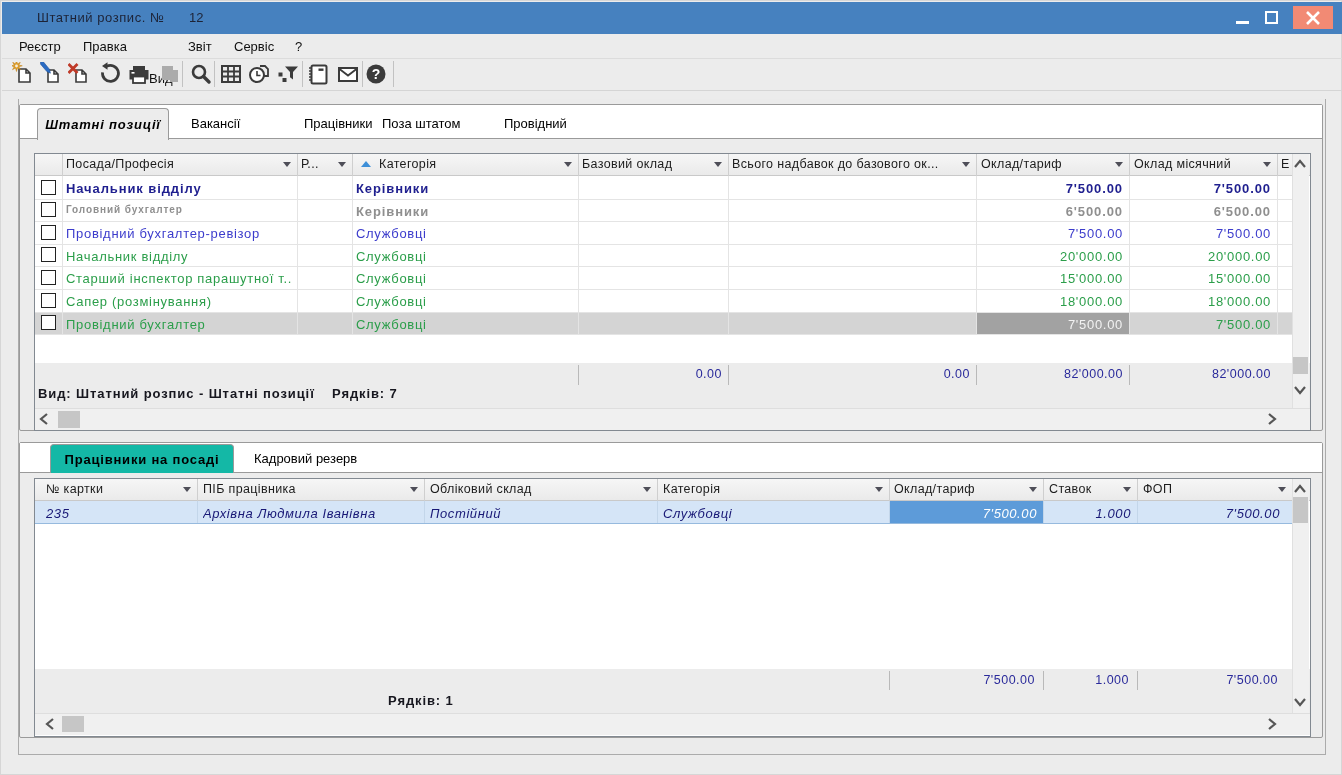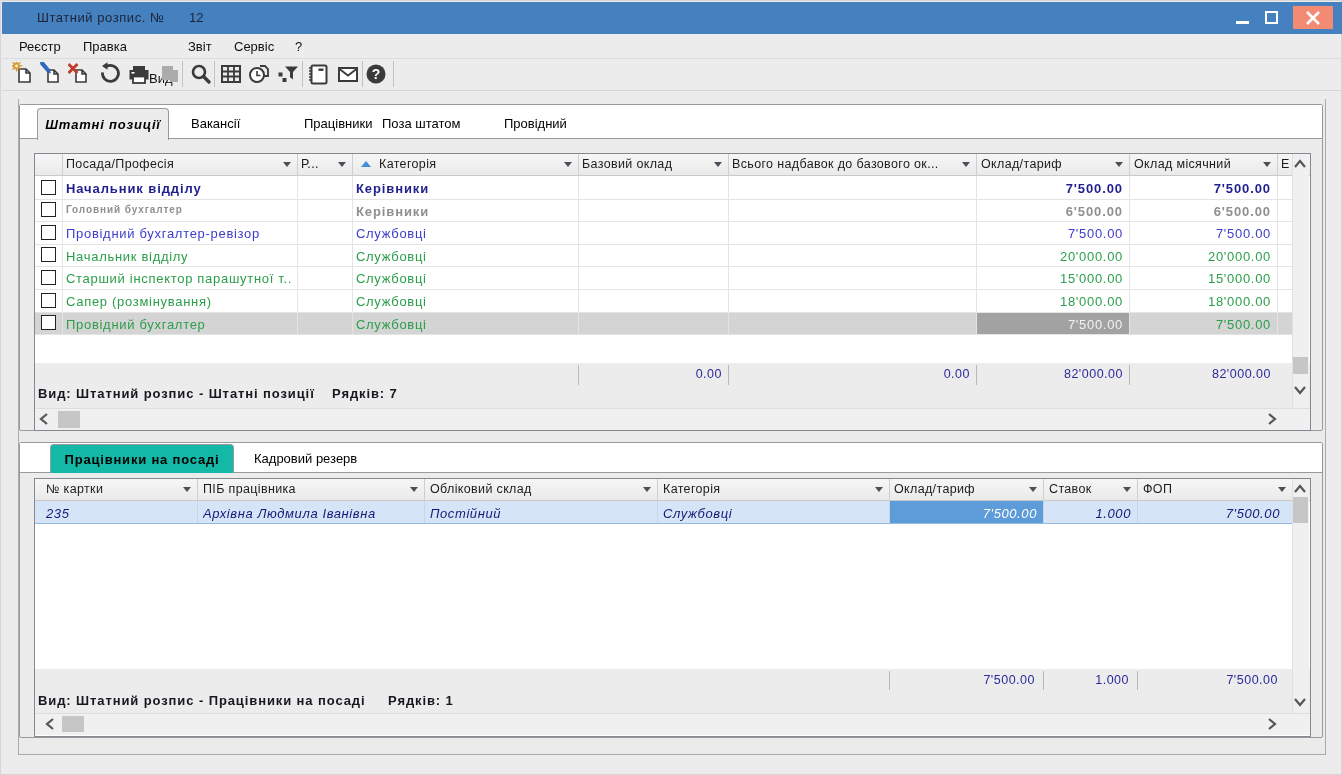--- a/index.html
+++ b/index.html
@@ -251,21 +251,20 @@
 <div class="abs" style="left:888px;top:500px;width:1px;height:22px;background:#c3d6ea;"></div>
 <div class="abs" style="left:1042px;top:500px;width:1px;height:22px;background:#c3d6ea;"></div>
 <div class="abs" style="left:1136px;top:500px;width:1px;height:22px;background:#c3d6ea;"></div>
 <div class="abs" style="left:34px;top:668px;width:1275px;height:44px;background:#ececec;"></div>
 <div class="abs" style="left:888px;top:670px;width:1px;height:19px;background:#b9b9b9;"></div>
 <div class="cell" style="left:888px;top:672px;width:146px;font-size:12.5px;letter-spacing:0.5px;color:#2a2a9b;text-align:right;">7'500.00</div>
 <div class="abs" style="left:1042px;top:670px;width:1px;height:19px;background:#b9b9b9;"></div>
 <div class="cell" style="left:1042px;top:672px;width:86px;font-size:12.5px;letter-spacing:0.5px;color:#2a2a9b;text-align:right;">1.000</div>
 <div class="abs" style="left:1136px;top:670px;width:1px;height:19px;background:#b9b9b9;"></div>
 <div class="cell" style="left:1136px;top:672px;width:141px;font-size:12.5px;letter-spacing:0.5px;color:#2a2a9b;text-align:right;">7'500.00</div>
-<div class="cell" style="left:37px;top:692px;font-size:13px;font-weight:bold;letter-spacing:0.9px;color:#17171f;">Вид: Штатний розпис - Працівники на посаді</div>
 <div class="cell" style="left:387px;top:692px;font-size:13px;font-weight:bold;letter-spacing:0.9px;color:#17171f;">Рядків: 1</div>
 <div class="abs" style="left:34px;top:712px;width:1275px;height:22px;background:#f0f0f0;border-top:1px solid #dedede;box-sizing:border-box;"></div>
 <div class="abs" style="left:61px;top:715px;width:22px;height:16px;background:#c6c6c6;"></div>
 <svg class="abs" style="left:42px;top:715px;" width="16" height="16">
       <path d="M10 3 L4 8 L10 13" fill="none" stroke="#565656" stroke-width="2.2"></path>
     </svg>
 <svg class="abs" style="left:1264px;top:715px;" width="16" height="16">
       <path d="M4 3 L10 8 L4 13" fill="none" stroke="#565656" stroke-width="2.2"></path>
     </svg>
 <div class="abs" style="left:1291px;top:478px;width:16px;height:234px;background:#f0f0f0;border-left:1px solid #e0e0e0;"></div>

